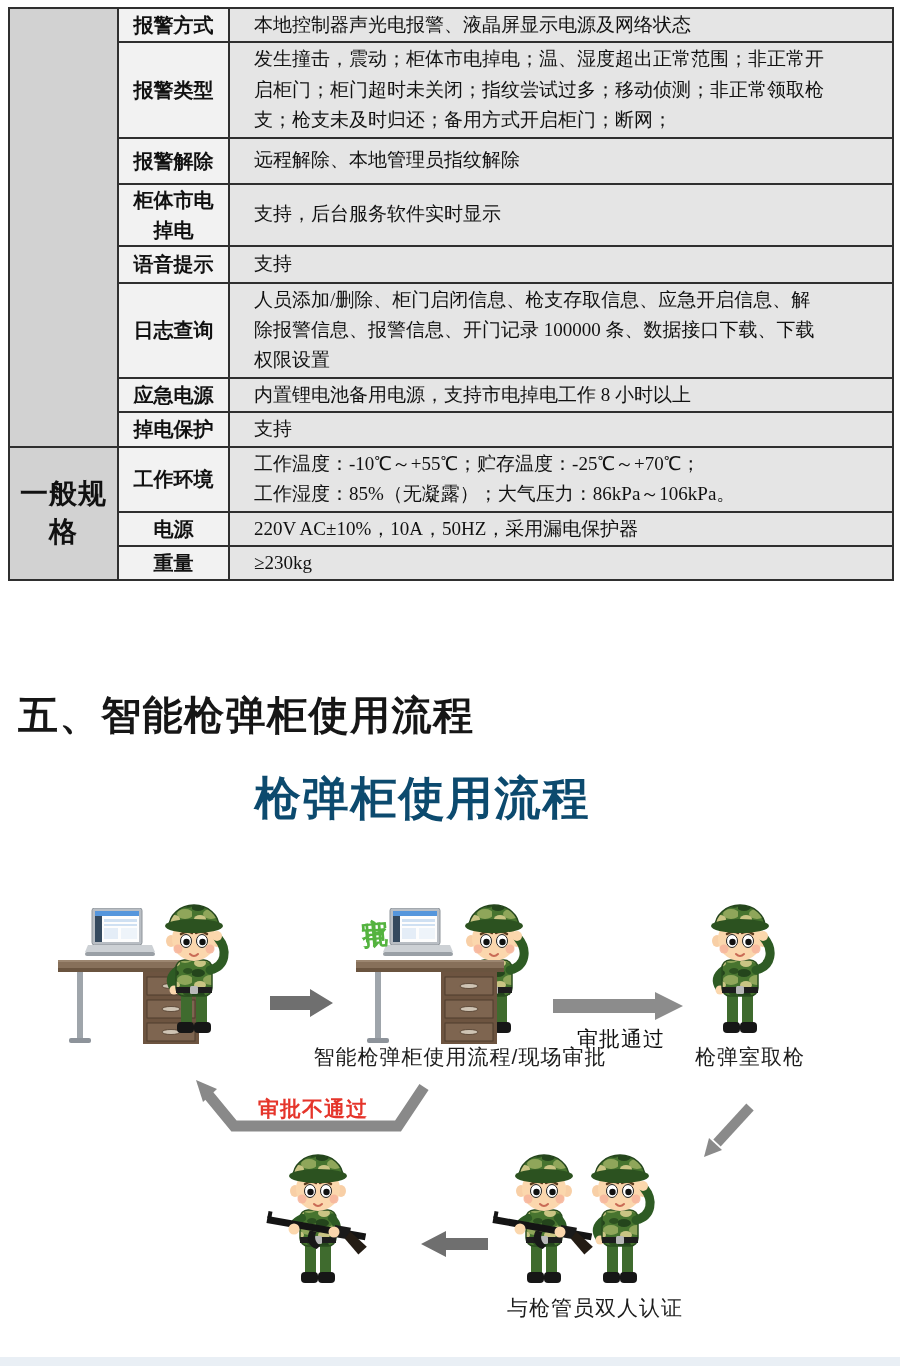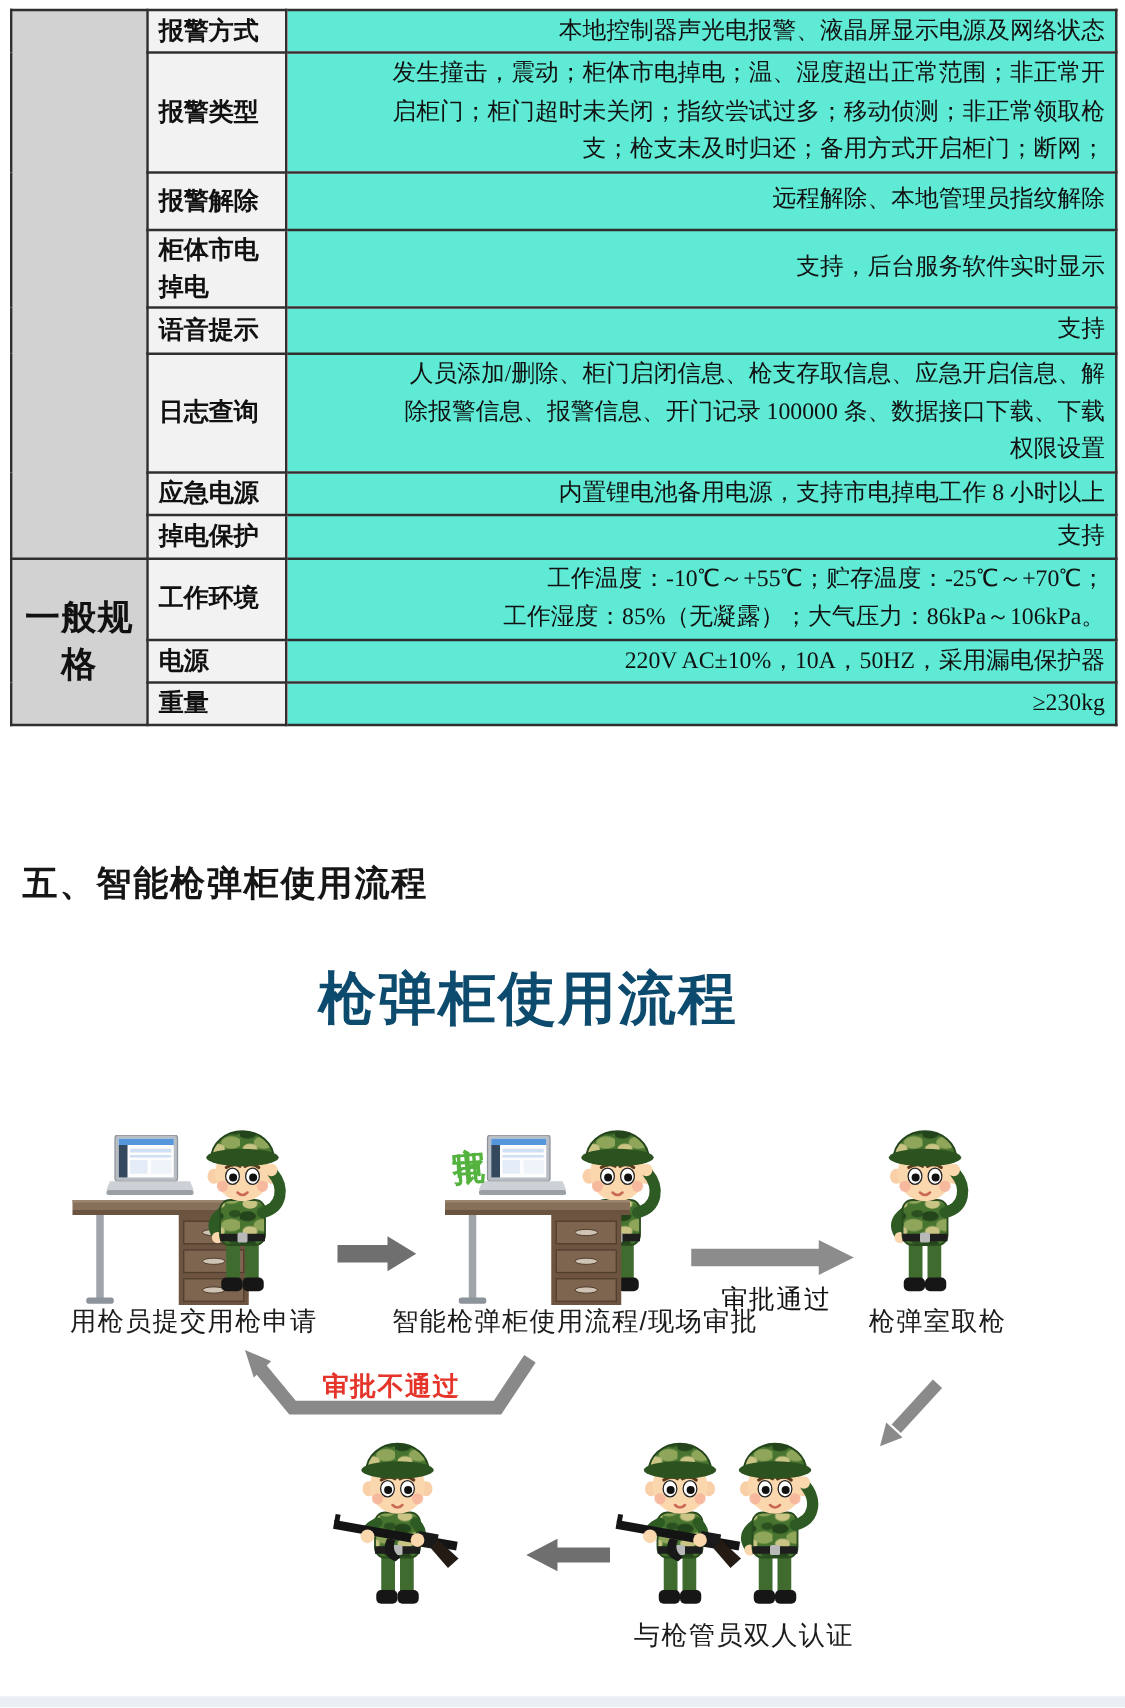--- a/index.html
+++ b/index.html
@@ -4,26 +4,26 @@
 <style>
   html,body{margin:0;padding:0;background:#fff;}
   .canvas{position:relative;width:900px;height:1366px;background:#ffffff;overflow:hidden;
           font-family:"Liberation Sans",sans-serif;}
 
   
   table.spec{position:absolute;left:8px;top:7px;width:884px;border-collapse:collapse;
              table-layout:fixed;font-family:"Liberation Serif",serif;color:#111;}
   table.spec td{border:2px solid #2f2f2f;overflow:hidden;}
   td.cat{background:#d2d2d2;font-weight:700;font-size:28px;text-align:center;letter-spacing:1px;}
-  td.hdr{background:#f2f2f2;font-weight:700;font-size:20px;padding:0 8px;line-height:1.5;}
-  td.val{background:#5eead4;font-size:19px;text-align:right;padding:1px 8px;
+  td.hdr{background:#f2f2f2;font-weight:700;font-size:20px;text-align:center;padding:0 8px;line-height:1.5;}
+  td.val{background:#e5e5e5;font-size:19px;text-align:left;padding:1px 24px;
          white-space:pre-line;line-height:1.6;}
 
   
-  .section-heading{position:absolute;left:18px;top:688px;margin:0;font-size:28px;font-weight:600;
+  .section-heading{position:absolute;left:18px;top:688px;margin:0;font-size:40px;font-weight:600;
                    color:#161616;letter-spacing:1.5px;}
   .flow-title{position:absolute;left:80px;top:768px;width:685px;text-align:center;
               font-size:46px;font-weight:700;color:#0c4a6e;letter-spacing:2px;}
 
   
   .caption{position:absolute;font-size:21px;color:#1c1c1c;text-align:center;letter-spacing:1px;}
   .lbl-approved{position:absolute;left:553px;top:1025px;width:112px;text-align:right;
                 font-size:21px;font-weight:500;color:#101010;letter-spacing:1px;}
   .lbl-rejected{position:absolute;left:248px;top:1095px;width:130px;text-align:center;
                 font-size:21px;font-weight:700;color:#e5352b;letter-spacing:1px;}
@@ -223,19 +223,18 @@
     <g>
       <polyline points="424,1087 398,1126 234,1126 206,1092" fill="none" stroke="#898989" stroke-width="11"></polyline>
       <polygon points="196,1080 217,1089 203,1102" fill="#898989"></polygon>
     </g>
   </svg>
 
   <div class="annotation">审批</div>
   <div class="lbl-approved">审批通过</div>
   <div class="lbl-rejected">审批不通过</div>
 
-  <div class="caption" style="left:35px;top:1043px;width:240px">用枪员提交用枪申请</div>
   <div class="caption" style="left:310px;top:1043px;width:300px">智能枪弹柜使用流程/现场审批</div>
   <div class="caption" style="left:655px;top:1043px;width:190px">枪弹室取枪</div>
   <div class="caption" style="left:445px;top:1294px;width:300px">与枪管员双人认证</div>
 
   <div class="bottom-strip"></div>
 </div>
 
 </body></html>

